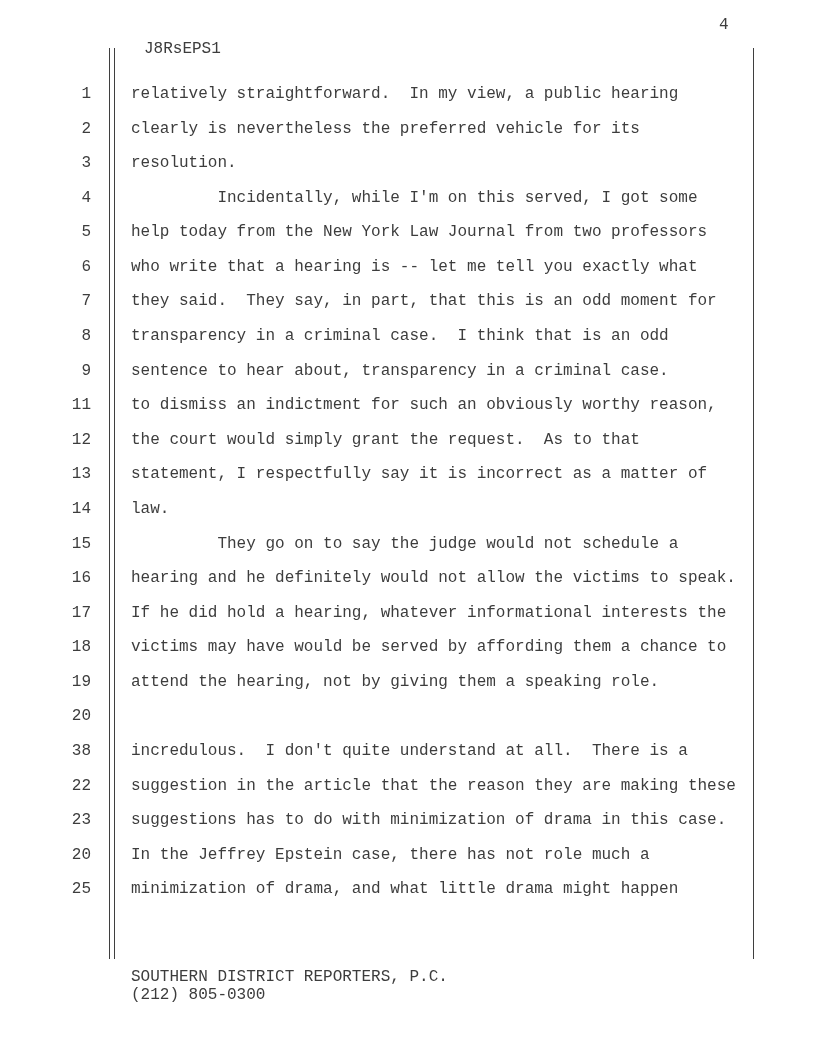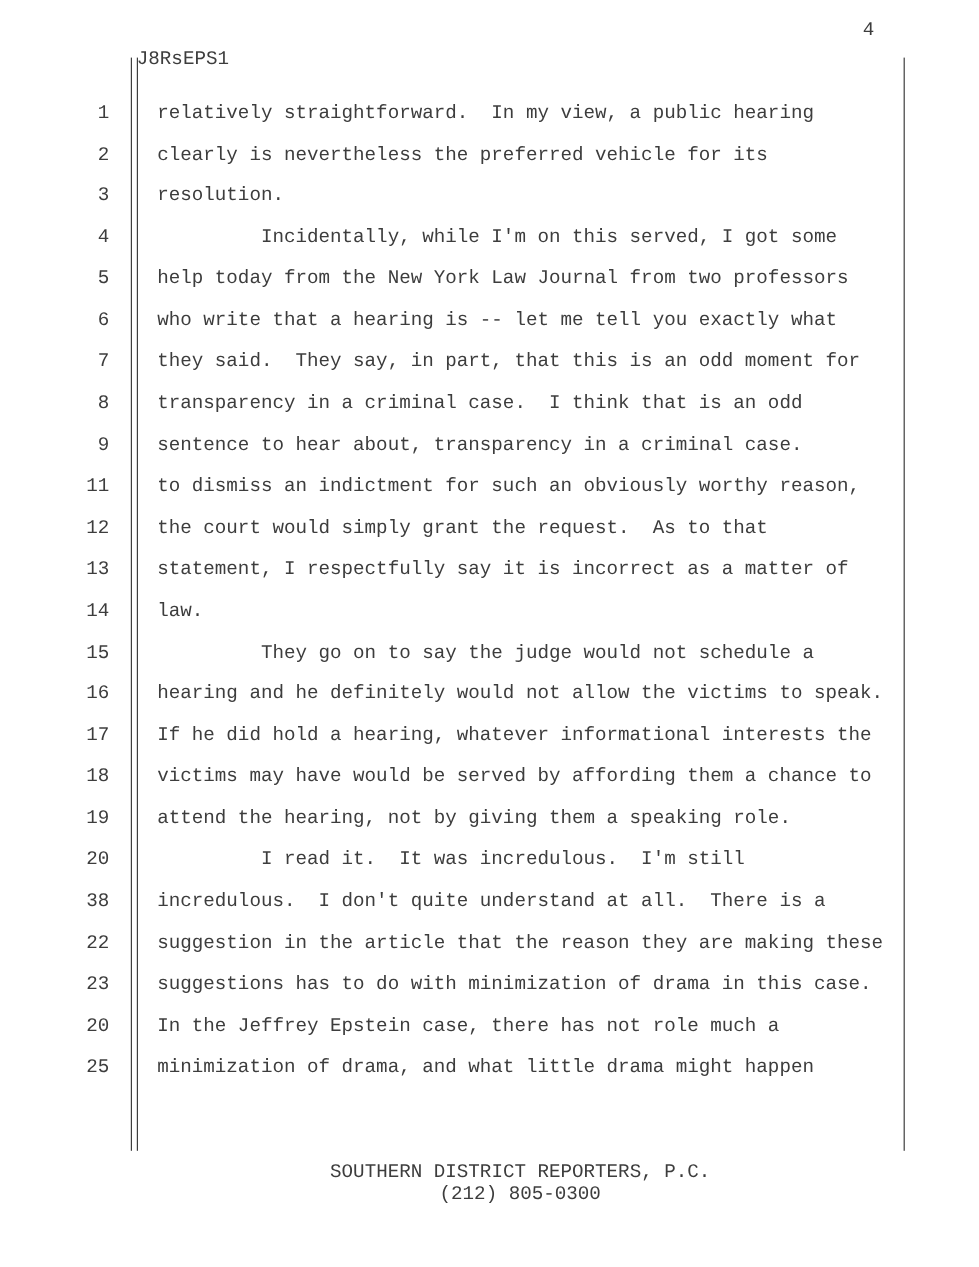--- a/index.html
+++ b/index.html
@@ -19,21 +19,21 @@
   }
   .page-number {
     position: absolute;
     top: 17px;
     left: 719px;
     line-height: 16px;
   }
   .header-code {
     position: absolute;
     top: 41px;
-    left: 114px;
+    left: 144px;
     line-height: 16px;
   }
   .vrule {
     position: absolute;
     top: 48px;
     height: 911px;
     width: 1.4px;
     background: #3f3f3f;
   }
   .vrule-left-outer { left: 109px; }
@@ -58,21 +58,20 @@
   }
   .line-text {
     margin-left: 40px;
     white-space: pre;
   }
   .footer {
     position: absolute;
     top: 969px;
     left: 131px;
     width: 605px;
-    text-align: center;
     line-height: 17.5px;
   }
 </style>
 </head>
 <body>
 
 <div class="page">
 
   <div class="page-number">4</div>
 
@@ -169,21 +168,20 @@
       <span class="line-text">victims may have would be served by affording them a chance to</span>
     </div>
 
     <div class="line-row">
       <span class="line-number">19</span>
       <span class="line-text">attend the hearing, not by giving them a speaking role.</span>
     </div>
 
     <div class="line-row">
       <span class="line-number">20</span>
-      <span class="line-text">         I read it.  It was incredulous.  I'm still</span>
     </div>
 
     <div class="line-row">
       <span class="line-number">38</span>
       <span class="line-text">incredulous.  I don't quite understand at all.  There is a</span>
     </div>
 
     <div class="line-row">
       <span class="line-number">22</span>
       <span class="line-text">suggestion in the article that the reason they are making these</span>

